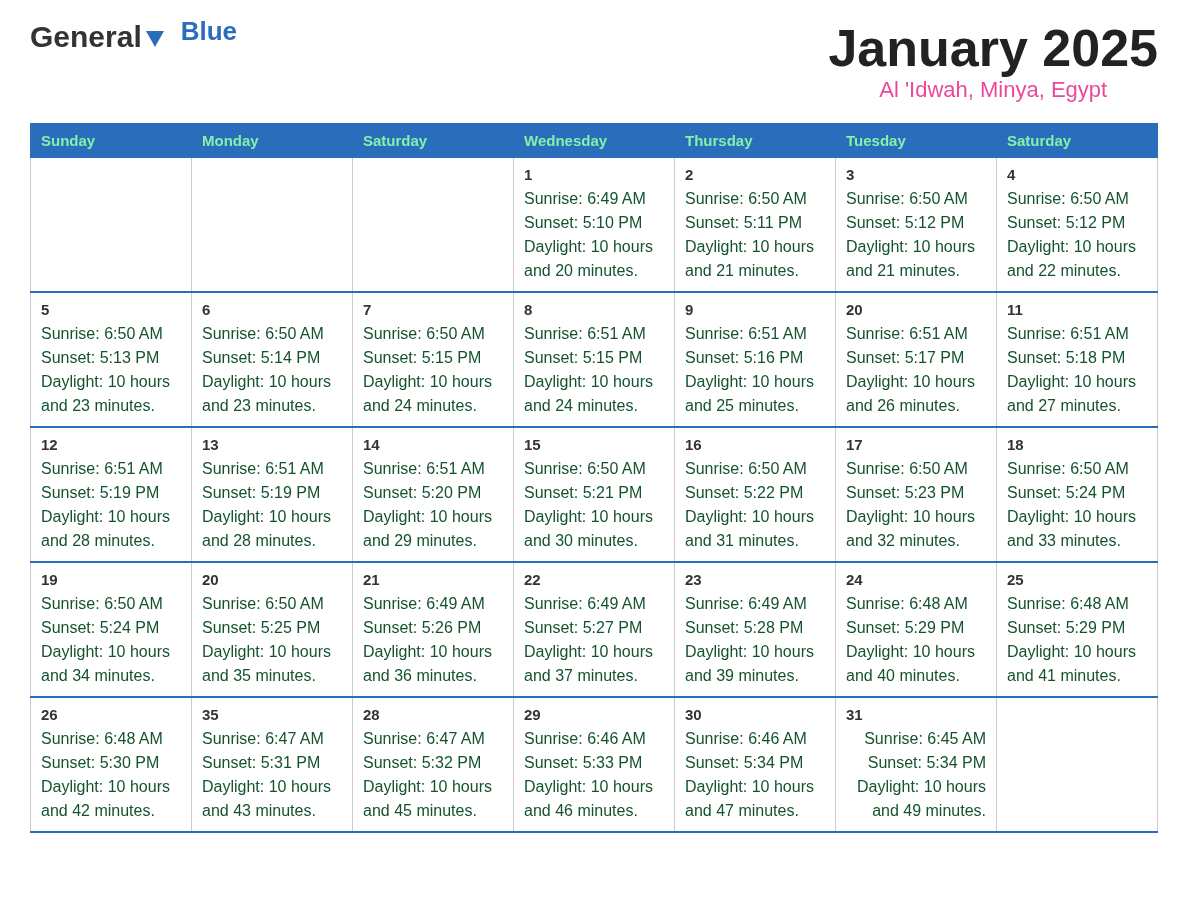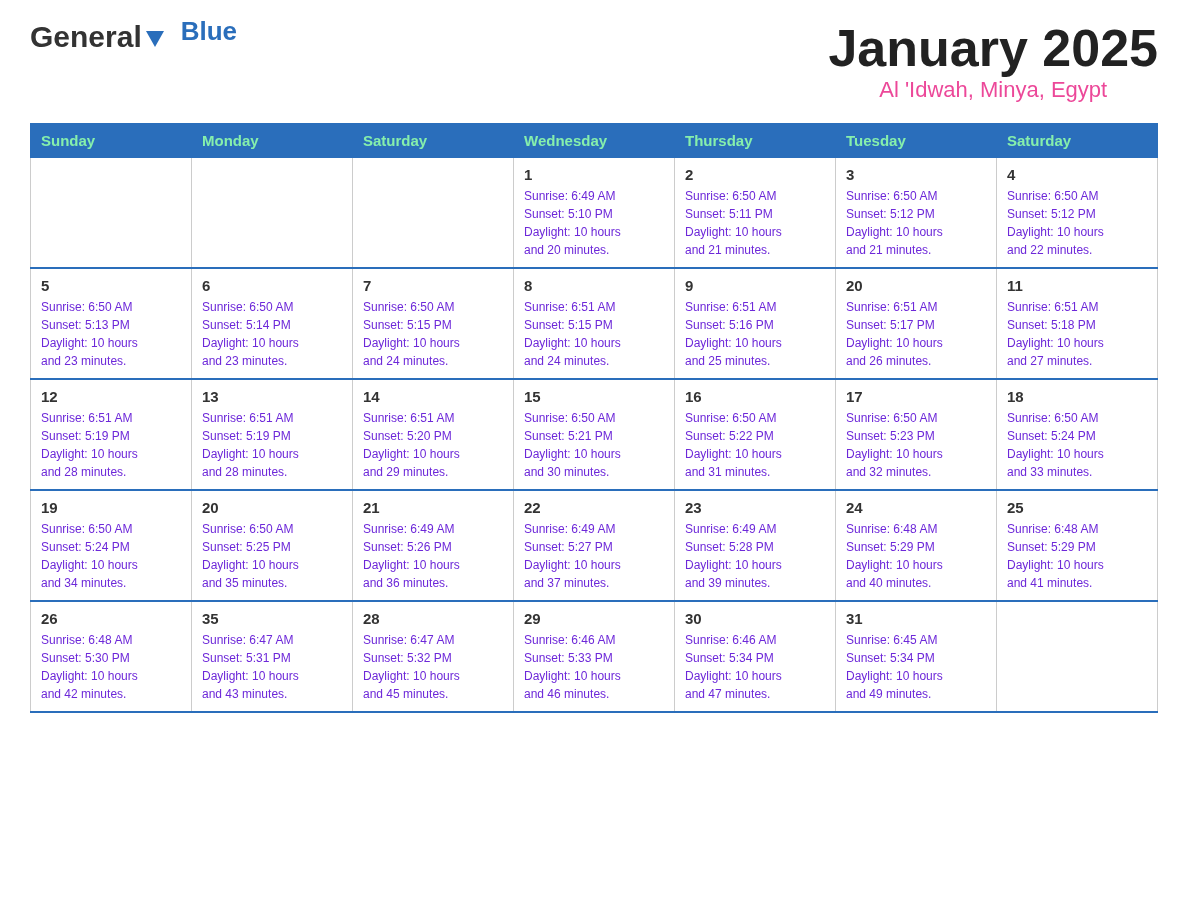--- a/index.html
+++ b/index.html
@@ -58,22 +58,22 @@
       height: 110px;
     }
     .day-num {
       font-size: 15px;
       font-weight: bold;
       color: #333;
       display: block;
       margin-bottom: 4px;
     }
     .day-info {
-      color: #6d28d9;
-      font-size: 12px;
+      color: #14532d;
+      font-size: 16px;
       line-height: 1.5;
     }
     .empty-cell {
       background: #fff;
     }
     tbody tr {
       border-bottom: 2px solid #2a6ebb;
     }
   </style>
 </head>
@@ -325,21 +325,21 @@
         </td>
         <td>
           <span class="day-num">30</span>
           <div class="day-info" style="white-space: pre-line;">Sunrise: 6:46 AM
 Sunset: 5:34 PM
 Daylight: 10 hours
 and 47 minutes.</div>
         </td>
         <td>
           <span class="day-num">31</span>
-          <div class="day-info" style="white-space: pre-line;">Sunrise: 6:45 AM
+          <div class="day-info" style="white-space: pre-line; text-align: right;">Sunrise: 6:45 AM
 Sunset: 5:34 PM
 Daylight: 10 hours
 and 49 minutes.</div>
         </td>
         <td class="empty-cell"></td>
       </tr>
     </tbody>
 </table>
 
 </body></html>

